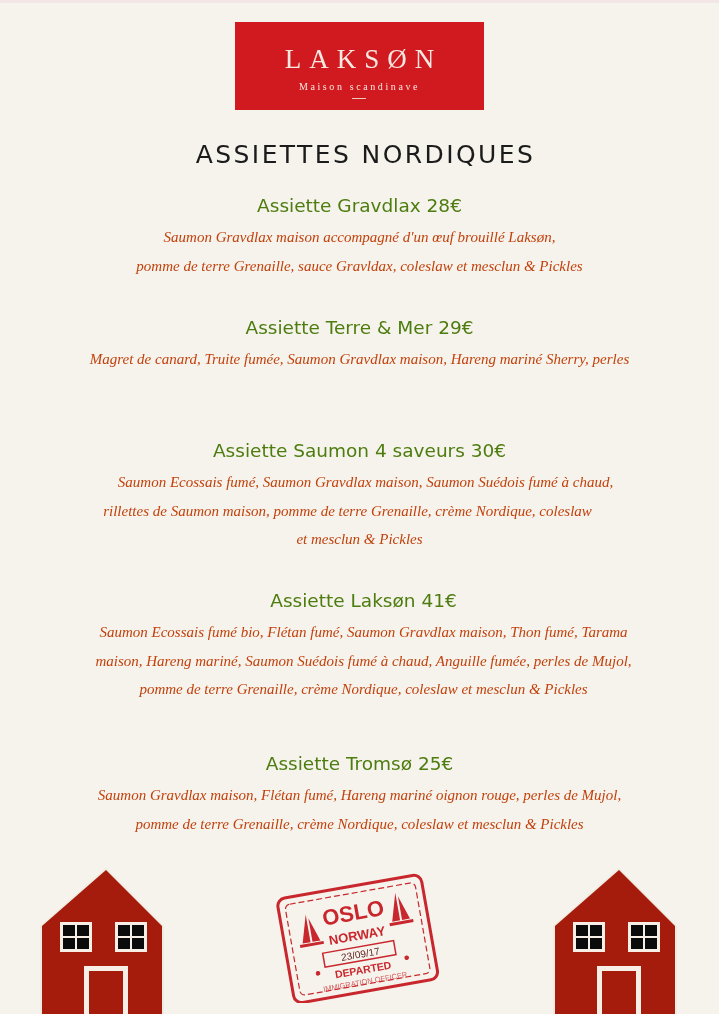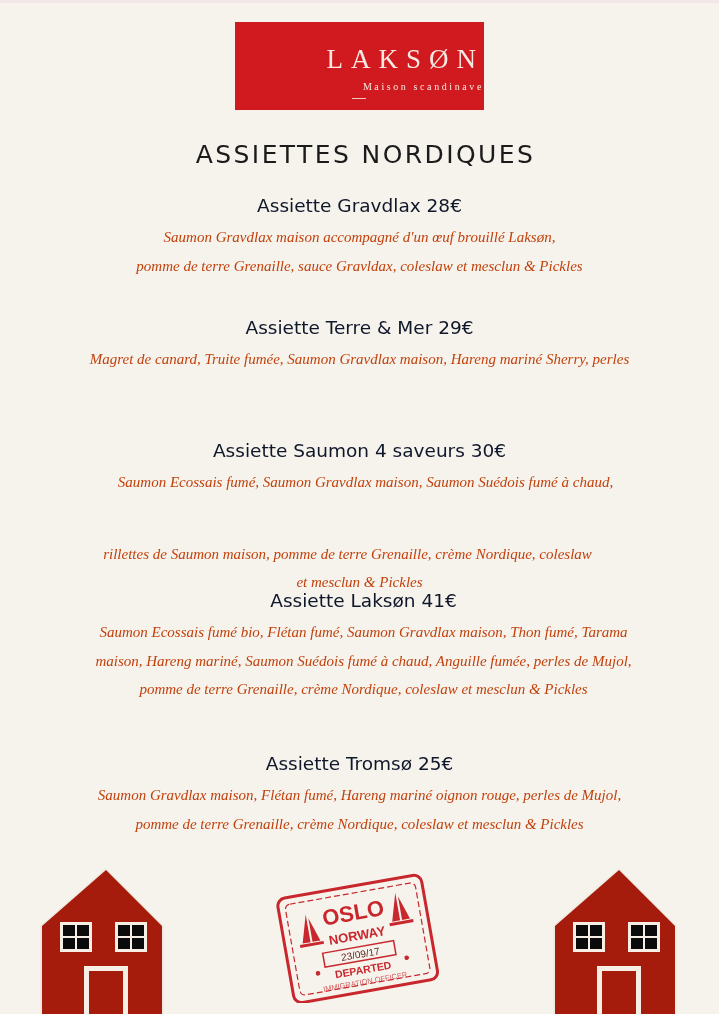--- a/index.html
+++ b/index.html
@@ -8,21 +8,21 @@
       background: #f6f3ec;
       position: relative;
       font-family: "DejaVu Sans", sans-serif;
       color: #1f1f1f;
     }
     .top-edge { position: absolute; left: 0; top: 0; width: 719px; height: 3px; background: #f3e6e6; }
 
     .logo {
       position: absolute; left: 235px; top: 22px; width: 249px; height: 88px;
       background: #d11a1f;
-      text-align: right;
+      text-align: center;
       color: #f7e9e2;
     }
     .logo-name {
       position: absolute; left: 0; right: 0; top: 21px;
       font-family: "Liberation Serif", serif;
       font-size: 27px; letter-spacing: 8px; padding-left: 8px;
       line-height: 32px;
     }
     .logo-tag {
       position: absolute; left: 0; right: 0; top: 60px;
@@ -37,21 +37,21 @@
       position: absolute; left: 12px; right: 0; top: 140px;
       text-align: center;
       font-family: "DejaVu Sans", sans-serif;
       font-size: 25px; letter-spacing: 2.4px; font-weight: normal;
       color: #1b1b1b;
     }
 
     .dish { position: absolute; left: 0; right: 0; text-align: center; }
     .dish-name {
       font-family: "DejaVu Sans", sans-serif;
-      font-size: 18.5px; color: #0f172a; line-height: 26px;
+      font-size: 18.5px; color: #4d7c0f; line-height: 26px;
     }
     .dish-desc {
       font-family: "Liberation Serif", serif; font-style: italic;
       font-size: 15px; color: #c2410c; line-height: 28.5px;
       margin-top: 4px;
     }
     .dish-desc div { white-space: nowrap; }
 
     .house { position: absolute; }
     .stamp { position: absolute; left: 272px; top: 868px; width: 170px; height: 135px; }
@@ -81,21 +81,21 @@
   <div class="dish-name">Assiette Terre &amp; Mer 29€</div>
   <div class="dish-desc">
     <div>Magret de canard, Truite fumée, Saumon Gravdlax maison, Hareng mariné Sherry, perles</div>
   </div>
 </div>
 
 <div class="dish" style="top:438px;">
   <div class="dish-name">Assiette Saumon 4 saveurs 30€</div>
   <div class="dish-desc">
     <div style="padding-left:12px;">Saumon Ecossais fumé, Saumon Gravdlax maison, Saumon Suédois fumé à chaud,</div>
-    <div style="padding-right:24px;margin-top:43px;">rillettes de Saumon maison,  pomme de terre Grenaille, crème Nordique, coleslaw</div>
+    <div style="padding-right:24px;">rillettes de Saumon maison,  pomme de terre Grenaille, crème Nordique, coleslaw</div>
     <div>et mesclun &amp; Pickles</div>
   </div>
 </div>
 
 <div class="dish" style="top:588px;margin-left:8px;">
   <div class="dish-name">Assiette Laksøn 41€</div>
   <div class="dish-desc">
     <div>Saumon Ecossais fumé bio, Flétan fumé, Saumon Gravdlax maison, Thon fumé, Tarama</div>
     <div>maison, Hareng mariné, Saumon Suédois fumé à chaud, Anguille fumée, perles de Mujol,</div>
     <div>pomme de terre Grenaille, crème Nordique, coleslaw et mesclun &amp; Pickles</div>

